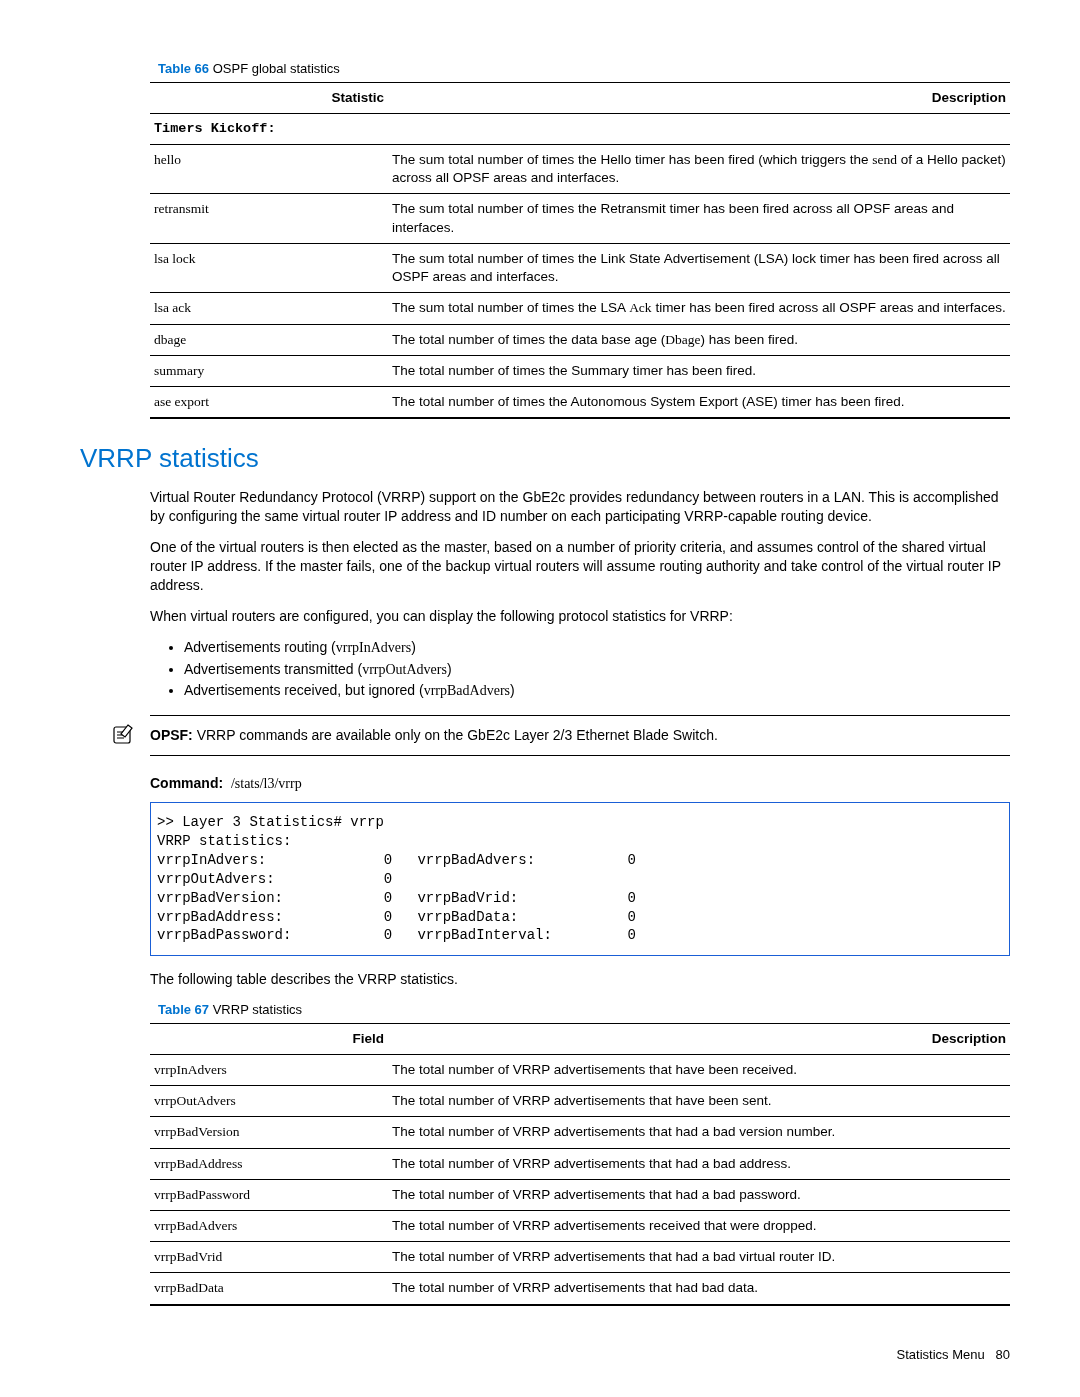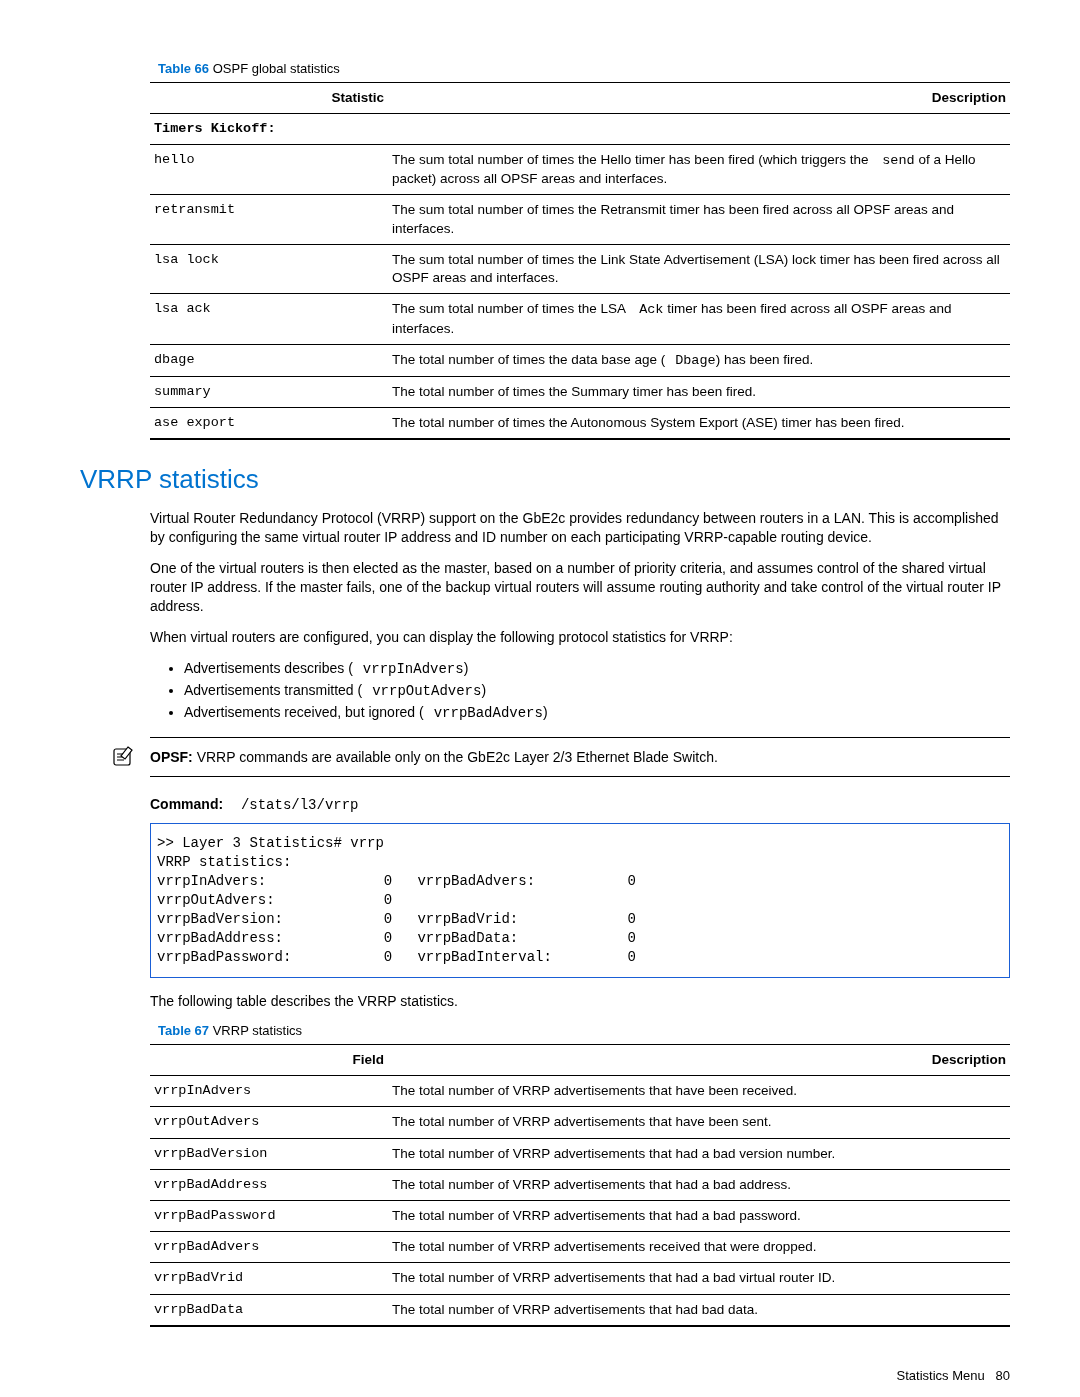--- a/index.html
+++ b/index.html
@@ -7,21 +7,21 @@
     font-family: "Futura", "Trebuchet MS", Arial, sans-serif;
     font-size: 14px;
     color: #000;
     background: #fff;
     margin: 0;
     padding: 60px 70px 40px 80px;
     width: 1080px;
     box-sizing: border-box;
     line-height: 1.35;
   }
-  .mono { font-family: Liberation Mono, monospace; margin-left: 10px; }
+  .mono { font-family: Liberation Serif, serif; }
   .table-caption {
     font-size: 13px;
     margin-bottom: 4px;
     margin-left: 8px;
   }
   .table-caption .tnum { color: #0073cf; font-weight: bold; }
   table {
     border-collapse: collapse;
     width: 100%;
     font-size: 13.5px;
@@ -138,21 +138,21 @@
   </table>
 </div>
 
 <h2 class="section">VRRP statistics</h2>
 
 <div class="body-indent">
   <p class="para">Virtual Router Redundancy Protocol (VRRP) support on the GbE2c provides redundancy between routers in a LAN. This is accomplished by configuring the same virtual router IP address and ID number on each participating VRRP-capable routing device.</p>
   <p class="para">One of the virtual routers is then elected as the master, based on a number of priority criteria, and assumes control of the shared virtual router IP address. If the master fails, one of the backup virtual routers will assume routing authority and take control of the virtual router IP address.</p>
   <p class="para">When virtual routers are configured, you can display the following protocol statistics for VRRP:</p>
   <ul class="bullets" id="bullets">
-      <li><span>Advertisements describes (</span><span class="mono">vrrpInAdvers</span><span>)</span></li>
+      <li><span>Advertisements routing (</span><span class="mono">vrrpInAdvers</span><span>)</span></li>
       <li><span>Advertisements transmitted (</span><span class="mono">vrrpOutAdvers</span><span>)</span></li>
       <li><span>Advertisements received, but ignored (</span><span class="mono">vrrpBadAdvers</span><span>)</span></li>
     </ul>
 
   <div class="note-block">
     <span class="note-icon">
       <svg width="26" height="22" viewBox="0 0 26 22">
         <rect x="4" y="3" width="16" height="16" rx="2" fill="none" stroke="#000" stroke-width="1.2"></rect>
         <path d="M7 8 h10 M7 11 h10 M7 14 h7" stroke="#000" stroke-width="1.2" fill="none"></path>
         <path d="M18 1 l4 3 -7 9 -4 -3 z" fill="#fff" stroke="#000" stroke-width="1.2"></path>

